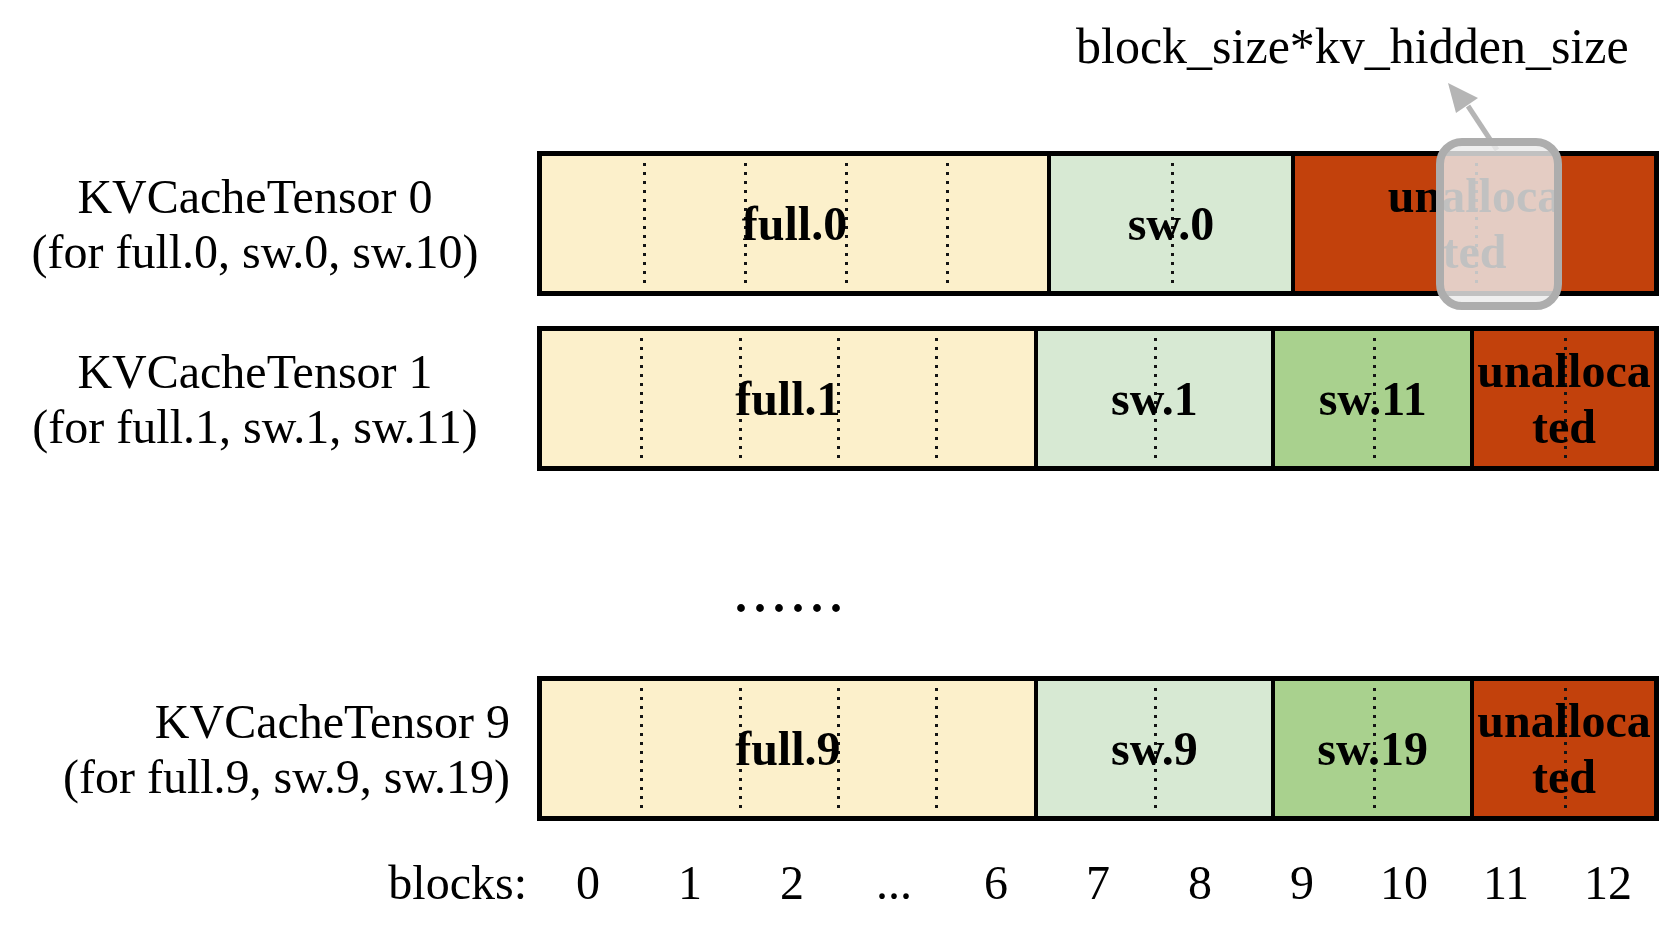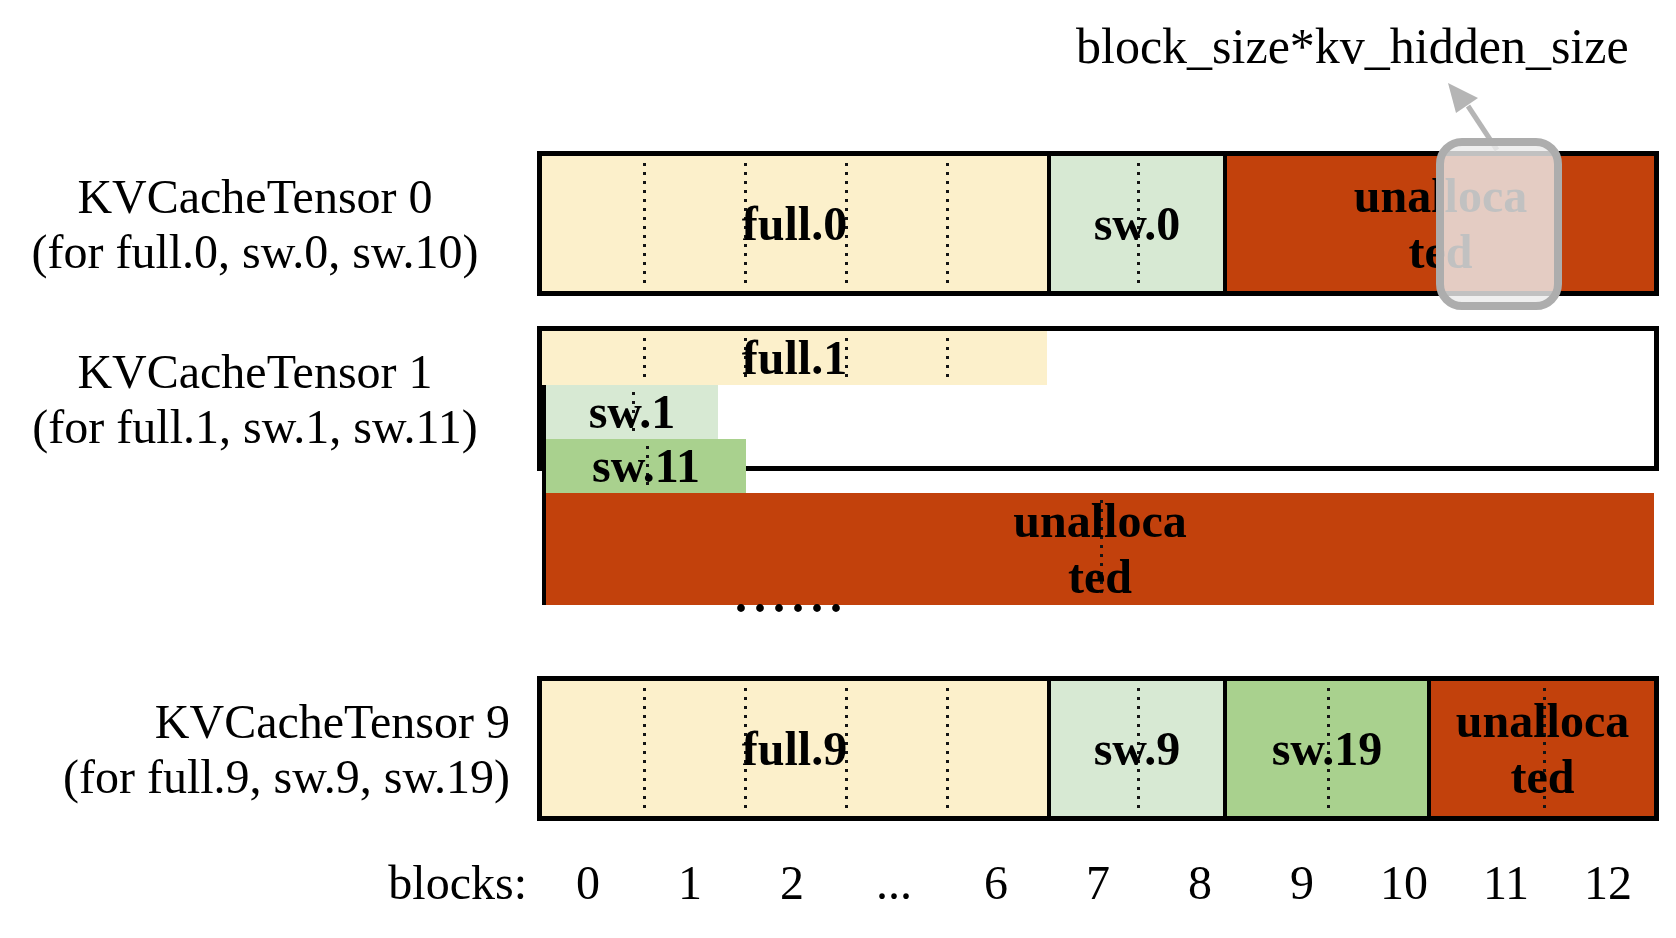--- a/index.html
+++ b/index.html
@@ -49,21 +49,21 @@
     display: flex;
     z-index: 1;
   }
   .seg {
     position: relative;
     display: flex; align-items: center; justify-content: center;
     box-sizing: border-box;
     height: 100%;
   }
   .seg.full   { width: 505px; background: #FCF0CB; }
-  .seg.swlow  { width: 176px; background: #D7E9D3; border-left: 4px solid #000; }
+  .seg.swlow  { width: 244px; background: #D7E9D3; border-left: 4px solid #000; }
   .seg.swhigh { width: 204px; background: #A9D18E; border-left: 4px solid #000; }
   .seg.unalloc{ flex: 1;      background: #c2410c; border-left: 4px solid #000; }
   .seg-label {
     font-weight: bold; font-size: 48px; line-height: 54px;
     text-align: center; z-index: 2;
   }
   .unalloc .seg-label {
     width: 180px;
     word-break: break-all;
     line-height: 56px;
@@ -73,21 +73,21 @@
     background-image: repeating-linear-gradient(to bottom, #141414 0 3px, transparent 3px 9px);
     z-index: 1;
   }
   .full .divider.d1 { left: 20%; }
   .full .divider.d2 { left: 40%; }
   .full .divider.d3 { left: 60%; }
   .full .divider.d4 { left: 80%; }
   .divider.mid { left: 50%; }
 
   .bar.row0 { top: 151px; }
-  .bar.row1 { top: 326px; flex-direction: column; }
+  .bar.row1 { top: 326px; }
   .bar.row9 { top: 676px; }
   .row-label.row0 { top: 151px; text-align: right; }
   .row-label.row1 { top: 326px; }
   .row-label.row9 { top: 676px; align-items: flex-end; }
 
   
   .highlight-box {
     position: absolute;
     left: 1436px; top: 138px;
     width: 126px; height: 172px;

